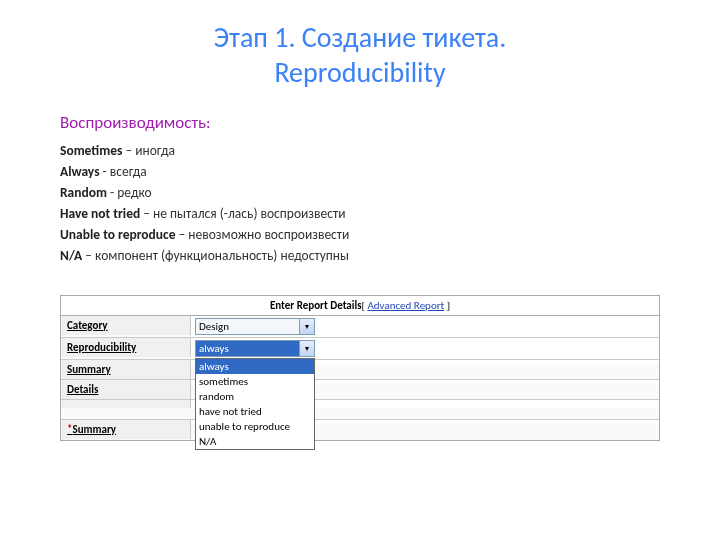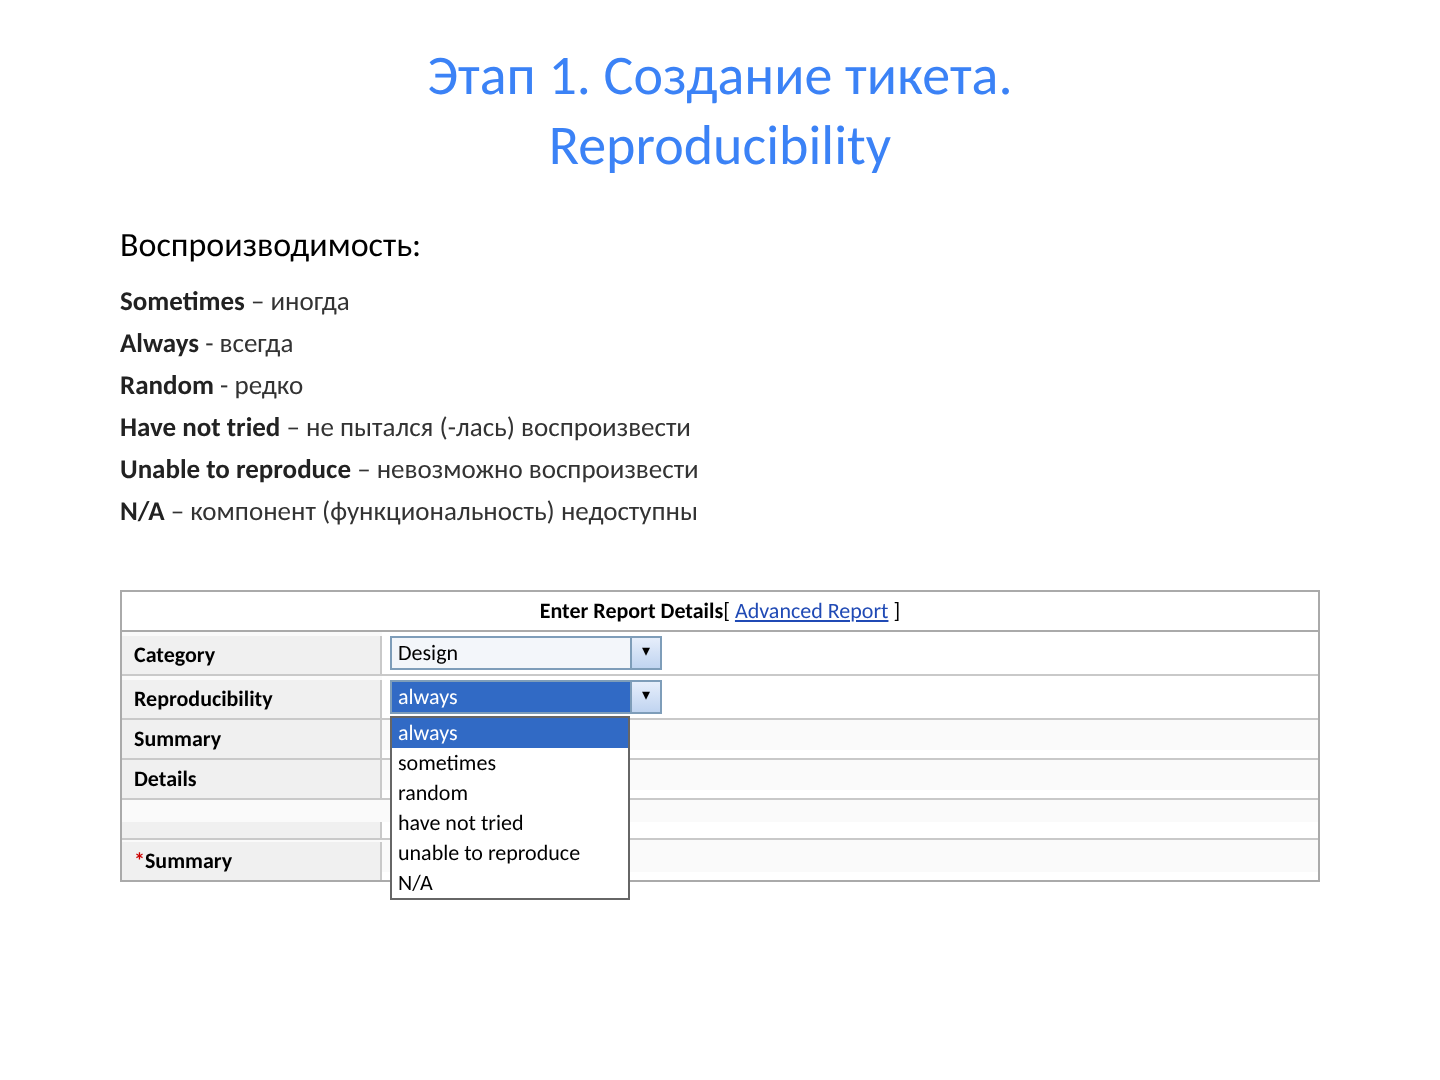--- a/index.html
+++ b/index.html
@@ -13,21 +13,21 @@
     }
     .title {
       text-align: center;
       color: #3b82f6;
       font-size: 28px;
       font-weight: 400;
       line-height: 1.25;
       margin-bottom: 22px;
     }
     .subtitle {
-      color: #000000;
+      color: #a21caf;
       font-size: 17px;
       font-weight: 400;
       margin-bottom: 8px;
     }
     .defs {
       font-size: 13.5px;
       color: #333;
       line-height: 1.55;
       margin-bottom: 28px;
     }
@@ -52,22 +52,23 @@
     }
     .form-header .ftitle { font-weight: 700; }
     .form-header .adv {
       color: #204ab5;
       text-decoration: underline;
     }
     .frow {
       display: flex;
       border-bottom: 1px solid #c9c9c9;
       min-height: 20px;
-      align-items: flex-end;
+      align-items: flex-start;
       position: relative;
+      text-decoration: underline;
     }
     .flabel {
       width: 130px;
       min-width: 130px;
       padding: 3px 6px;
       font-weight: 700;
       border-right: 1px solid #c9c9c9;
       background: #f0f0f0;
     }
     .fval {
@@ -76,21 +77,21 @@
       background: #fff;
     }
     .sel {
       display: inline-flex;
       align-items: center;
       justify-content: space-between;
       border: 1px solid #7e9db9;
       background: #f3f6fa;
       font-size: 11px;
       height: 17px;
-      width: 136px;
+      width: 120px;
       padding-left: 3px;
     }
     .sel.hi { background: #316ac5; color: #fff; border-color: #7e9db9; }
     .sel .arrow {
       width: 15px;
       height: 15px;
       background: linear-gradient(#e6eefb, #c0d4f0);
       border-left: 1px solid #7e9db9;
       display: flex;
       align-items: center;

